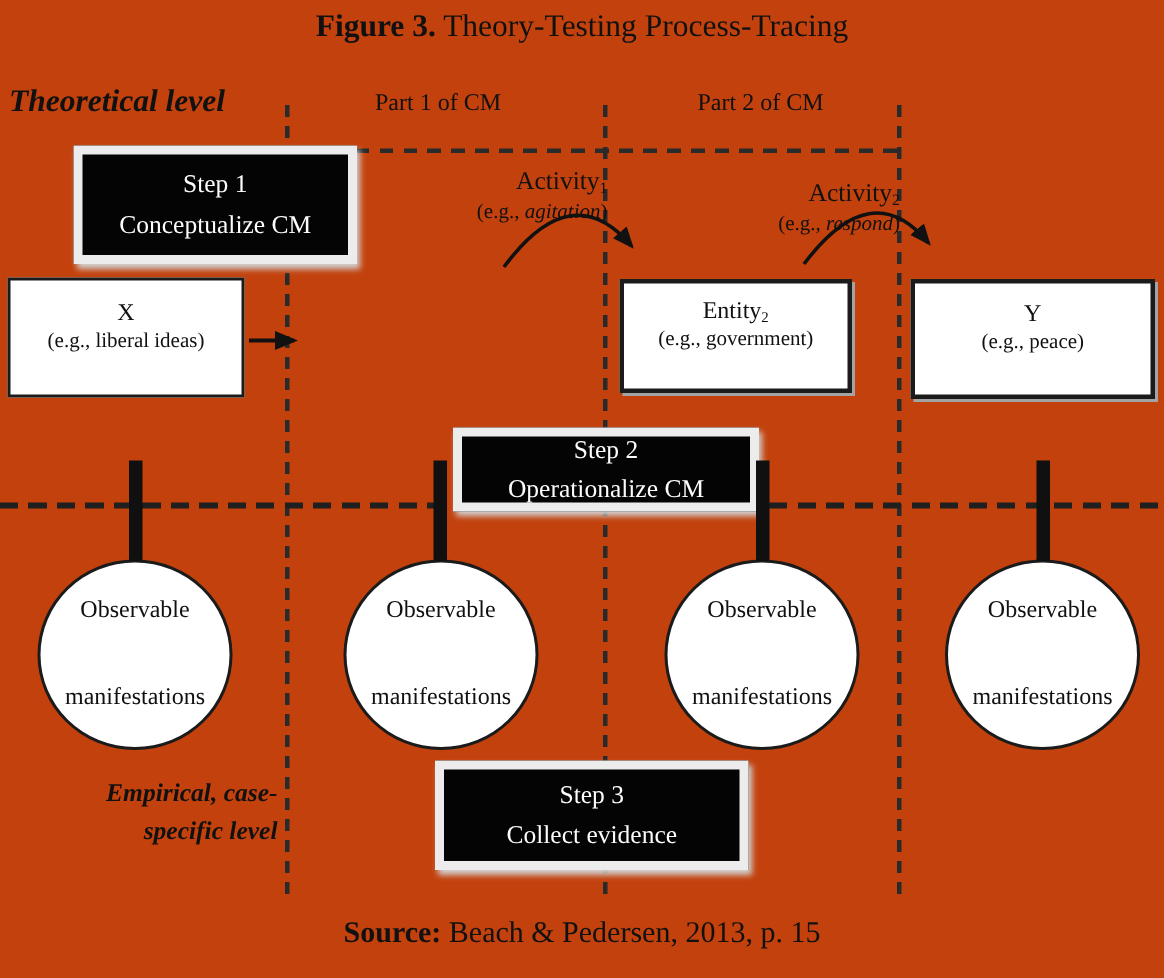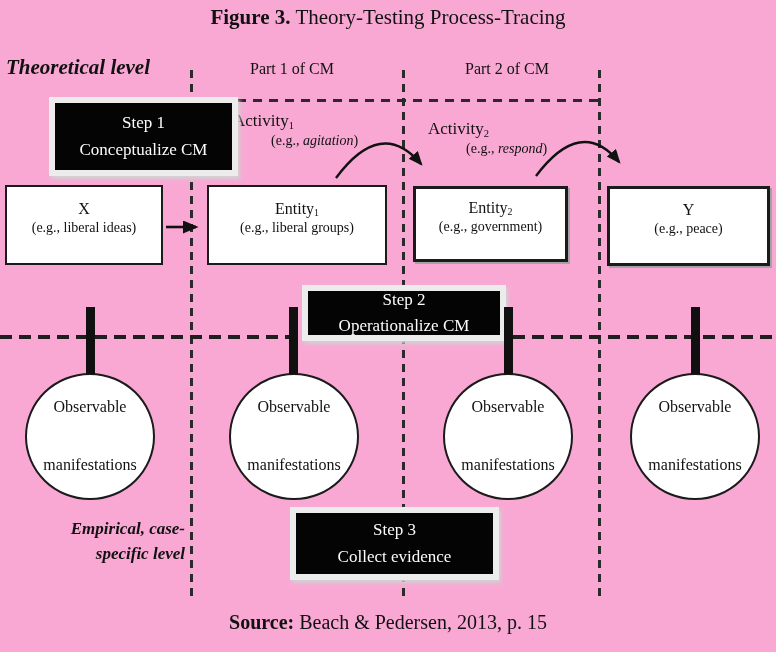--- a/index.html
+++ b/index.html
@@ -1,17 +1,17 @@
 <!DOCTYPE html>
 <html><head>
 <meta charset="utf-8">
 <style>
   html,body{margin:0;padding:0;background:#ffffff;}
   .canvas{
-    position:relative;width:776px;height:652px;background:#f9a8d4;
+    position:relative;width:776px;height:652px;background:#c2410c;
     font-family:"Liberation Serif","DejaVu Serif",serif;color:#111;
     overflow:hidden;
   }
   
   .vdash{position:absolute;width:3px;z-index:1;
     background:repeating-linear-gradient(180deg,#2a2a2a 0 8px,transparent 8px 14px);}
   .hdash-top{position:absolute;height:3px;z-index:1;
     background:repeating-linear-gradient(90deg,#2a2a2a 0 9px,transparent 9px 16px);}
   .hdash-mid{position:absolute;height:4px;z-index:1;
     background:repeating-linear-gradient(90deg,#1f1f1f 0 12px,transparent 12px 19px);}
@@ -33,21 +33,21 @@
   .circle{position:absolute;width:130px;height:127px;top:373px;background:#ffffff;
     border:2px solid #1b1b1b;border-radius:50%;z-index:3;box-sizing:border-box;
     display:flex;flex-direction:column;align-items:center;justify-content:center;
     font-size:16px;line-height:1.3;text-align:center;gap:37px;}
   
   .fig-title{position:absolute;top:5px;left:0;width:100%;text-align:center;
     font-size:21px;z-index:2;}
   .fig-title .b{font-weight:bold;}
   .lvl{position:absolute;font-size:21px;font-weight:bold;font-style:italic;z-index:2;}
   .part{position:absolute;top:60px;width:140px;text-align:center;font-size:16px;z-index:2;}
-  .activity{position:absolute;width:160px;text-align:left;z-index:2;}
+  .activity{position:absolute;width:160px;text-align:right;z-index:2;margin-left:12px;}
   .activity .aname{font-size:17px;}
   .activity .aeg{font-size:14px;margin-top:2px;padding-left:38px;}
   .activity .aeg .it{font-style:italic;}
   .empirical{position:absolute;left:10px;top:517px;width:175px;text-align:right;
     font-size:17px;font-weight:bold;font-style:italic;line-height:1.45;z-index:2;}
   .source{position:absolute;top:611px;left:0;width:100%;text-align:center;
     font-size:20px;z-index:2;}
   .source .b{font-weight:bold;}
   .arrows{position:absolute;left:0;top:0;z-index:5;pointer-events:none;}
 </style>
@@ -91,24 +91,20 @@
   </div>
   <div class="activity" style="left:428px;top:119px;">
     <div class="aname"><span>Activity</span><sub>2</sub></div>
     <div class="aeg"><span>(e.g., </span><span class="it">respond</span><span>)</span></div>
   </div>
 
   <div class="ebox" style="left:5px;top:185px;width:158px;height:80px;">
     <div class="bname"><span>X</span><sub></sub></div>
     <div class="beg">(e.g., liberal ideas)</div>
   </div>
-  <div class="ebox" style="left:207px;top:185px;width:180px;height:80px;">
-    <div class="bname"><span>Entity</span><sub>1</sub></div>
-    <div class="beg">(e.g., liberal groups)</div>
-  </div>
   <div class="ebox shadowed" style="left:413px;top:186px;width:155px;height:76px;">
     <div class="bname"><span>Entity</span><sub>2</sub></div>
     <div class="beg">(e.g., government)</div>
   </div>
   <div class="ebox shadowed" style="left:607px;top:186px;width:163px;height:80px;">
     <div class="bname"><span>Y</span><sub></sub></div>
     <div class="beg">(e.g., peace)</div>
   </div>
 
   <div class="pin" style="left:86px;"></div>

